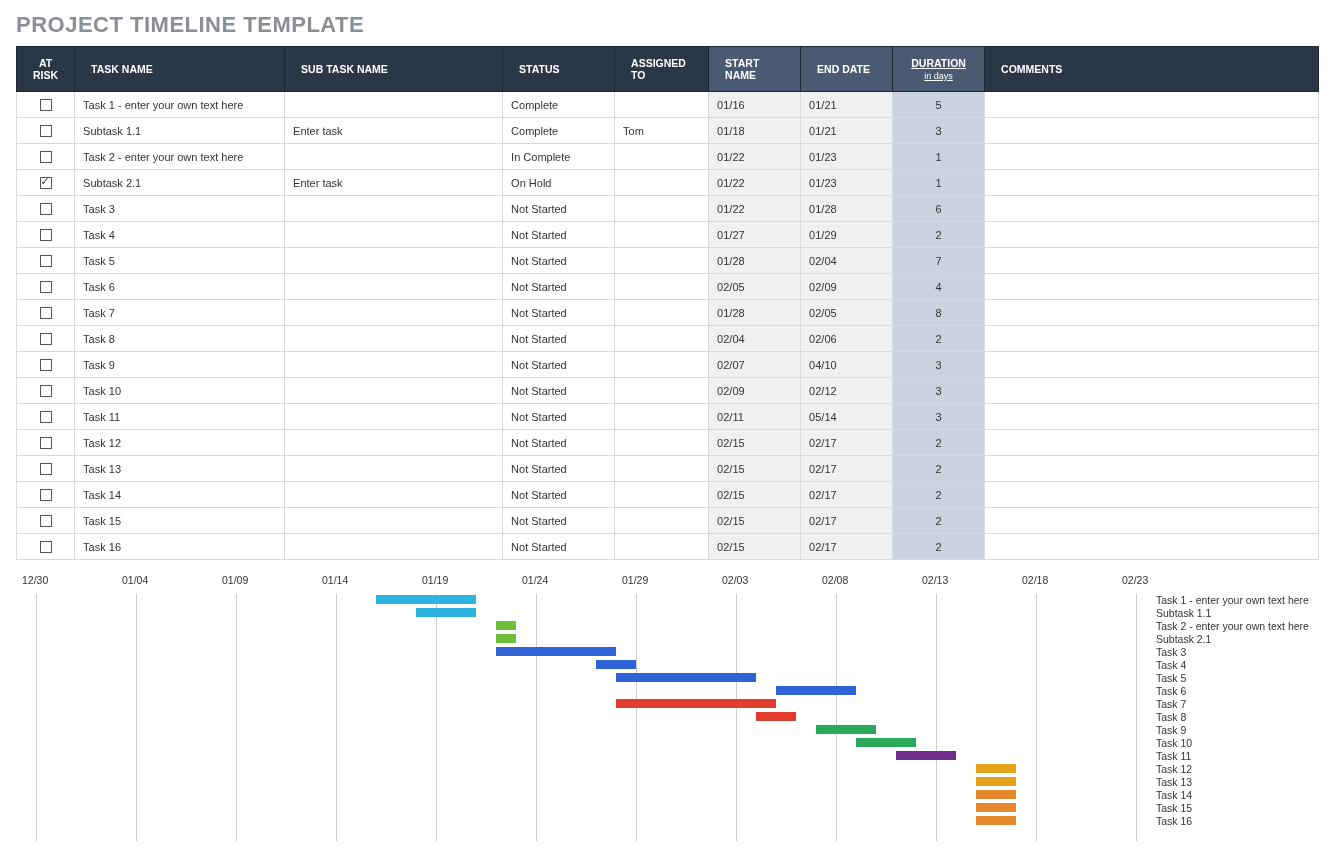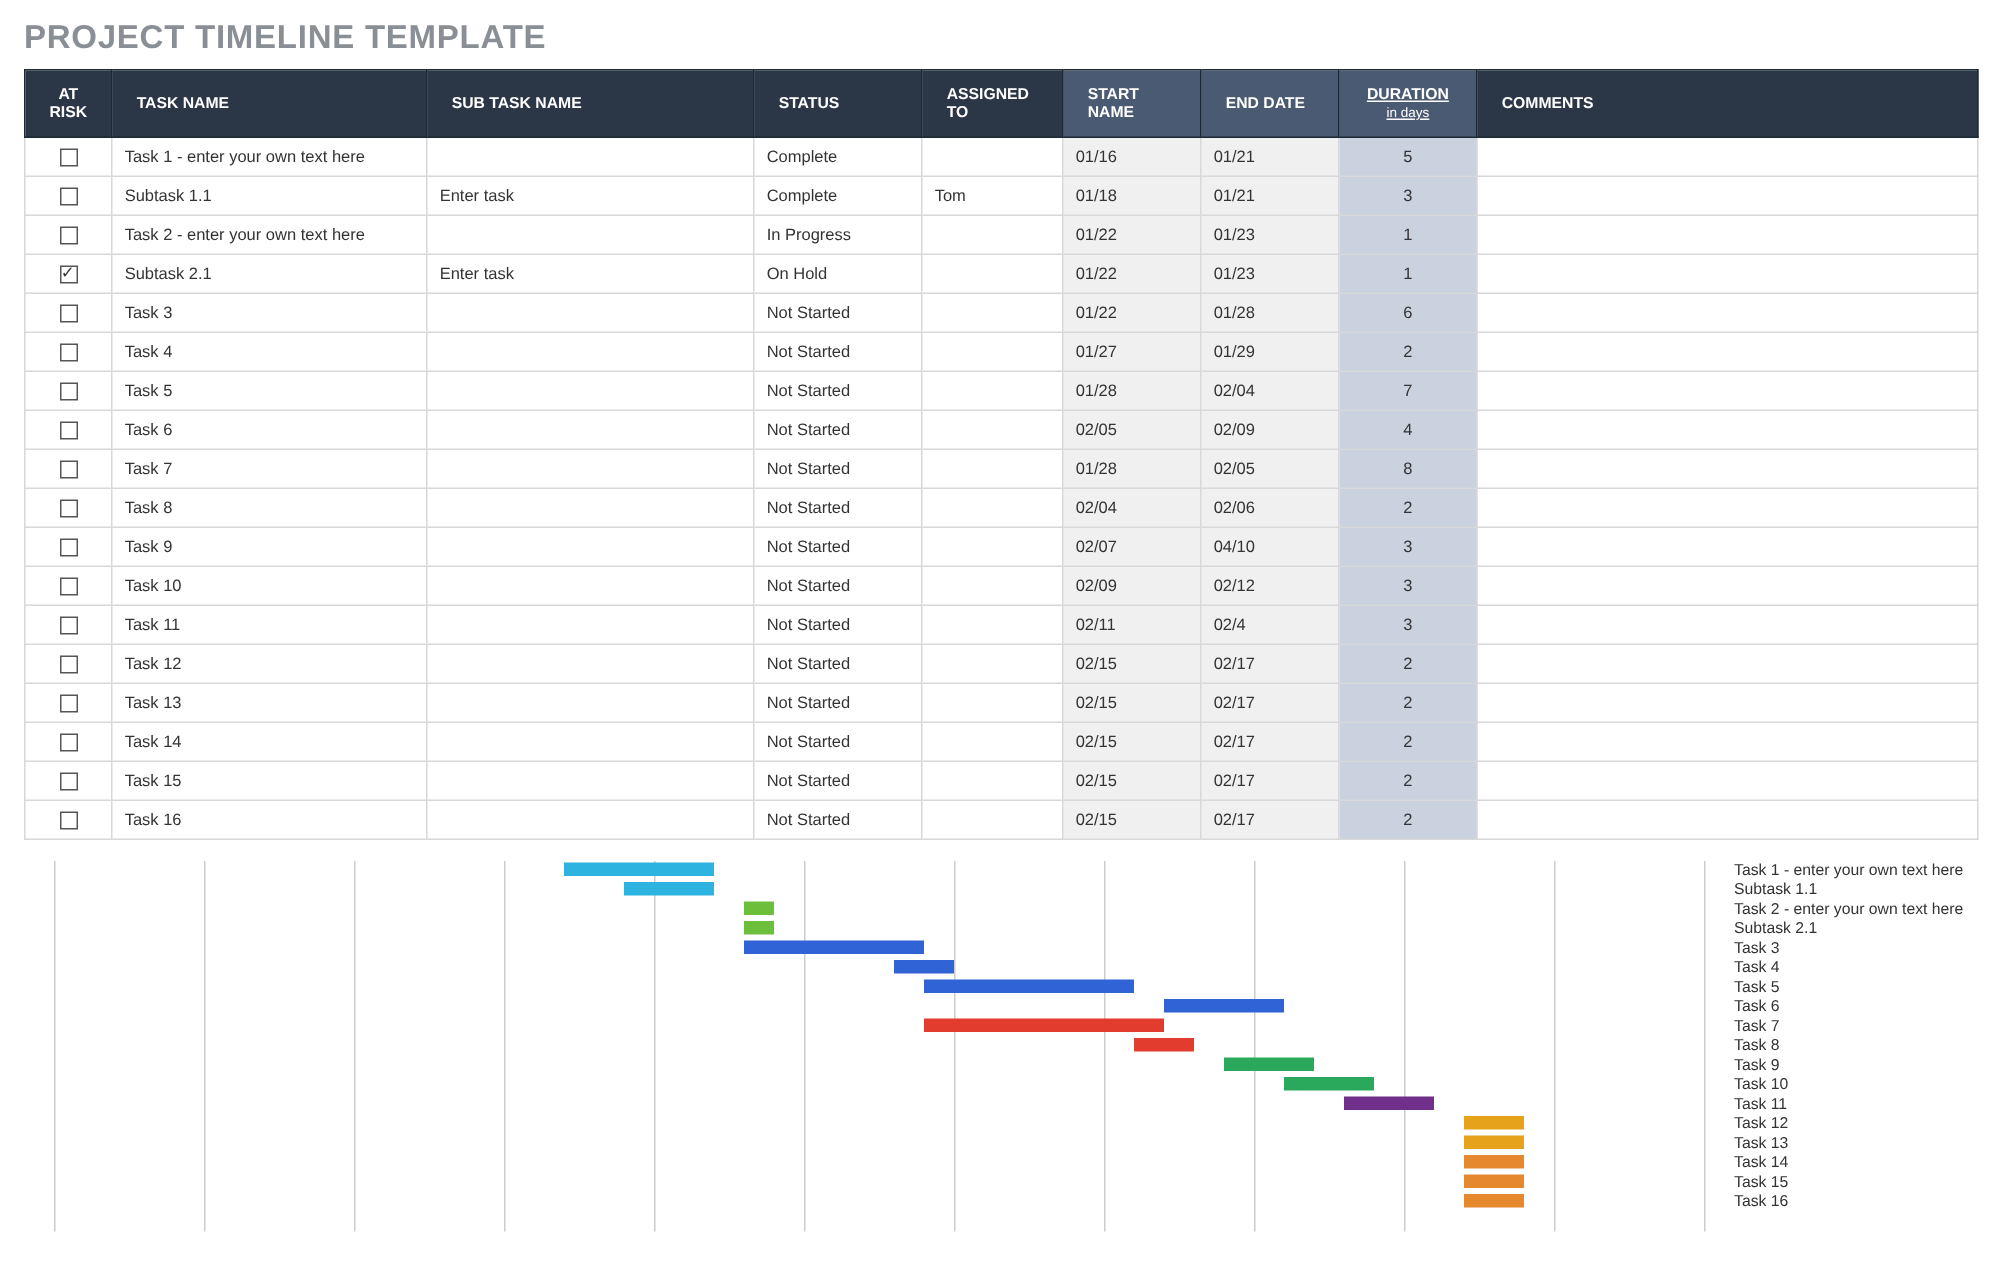--- a/index.html
+++ b/index.html
@@ -72,21 +72,21 @@
         <td class="col-assign">Tom</td>
         <td class="col-start">01/18</td>
         <td class="col-end">01/21</td>
         <td class="col-dur">3</td>
         <td></td>
       </tr>
       <tr>
         <td class="col-risk"><span class="cb"></span></td>
         <td class="col-task">Task 2 - enter your own text here</td>
         <td class="col-sub"></td>
-        <td class="col-status">In Progress</td>
+        <td class="col-status">In Complete</td>
         <td class="col-assign"></td>
         <td class="col-start">01/22</td>
         <td class="col-end">01/23</td>
         <td class="col-dur">1</td>
         <td></td>
       </tr>
       <tr>
         <td class="col-risk"><span class="cb checked"></span></td>
         <td class="col-task">Subtask 2.1</td>
         <td class="col-sub">Enter task</td>
@@ -185,21 +185,21 @@
         <td class="col-dur">3</td>
         <td></td>
       </tr>
       <tr>
         <td class="col-risk"><span class="cb"></span></td>
         <td class="col-task">Task 11</td>
         <td class="col-sub"></td>
         <td class="col-status">Not Started</td>
         <td class="col-assign"></td>
         <td class="col-start">02/11</td>
-        <td class="col-end">02/4</td>
+        <td class="col-end">05/14</td>
         <td class="col-dur">3</td>
         <td></td>
       </tr>
       <tr>
         <td class="col-risk"><span class="cb"></span></td>
         <td class="col-task">Task 12</td>
         <td class="col-sub"></td>
         <td class="col-status">Not Started</td>
         <td class="col-assign"></td>
         <td class="col-start">02/15</td>
@@ -248,20 +248,34 @@
         <td class="col-assign"></td>
         <td class="col-start">02/15</td>
         <td class="col-end">02/17</td>
         <td class="col-dur">2</td>
         <td></td>
       </tr>
     </tbody>
 </table>
 
 <div class="gantt-wrap">
+  <div class="gantt-axis" id="gantt-axis">
+      <div class="tick" style="left: 6px;">12/30</div>
+      <div class="tick" style="left: 106px;">01/04</div>
+      <div class="tick" style="left: 206px;">01/09</div>
+      <div class="tick" style="left: 306px;">01/14</div>
+      <div class="tick" style="left: 406px;">01/19</div>
+      <div class="tick" style="left: 506px;">01/24</div>
+      <div class="tick" style="left: 606px;">01/29</div>
+      <div class="tick" style="left: 706px;">02/03</div>
+      <div class="tick" style="left: 806px;">02/08</div>
+      <div class="tick" style="left: 906px;">02/13</div>
+      <div class="tick" style="left: 1006px;">02/18</div>
+      <div class="tick" style="left: 1106px;">02/23</div>
+    </div>
   <div class="gantt-body" id="gantt-body" style="height: 247px;">
       <div class="gantt-grid" style="left: 20px; height: 247px;"></div>
       <div class="gantt-grid" style="left: 120px; height: 247px;"></div>
       <div class="gantt-grid" style="left: 220px; height: 247px;"></div>
       <div class="gantt-grid" style="left: 320px; height: 247px;"></div>
       <div class="gantt-grid" style="left: 420px; height: 247px;"></div>
       <div class="gantt-grid" style="left: 520px; height: 247px;"></div>
       <div class="gantt-grid" style="left: 620px; height: 247px;"></div>
       <div class="gantt-grid" style="left: 720px; height: 247px;"></div>
       <div class="gantt-grid" style="left: 820px; height: 247px;"></div>

